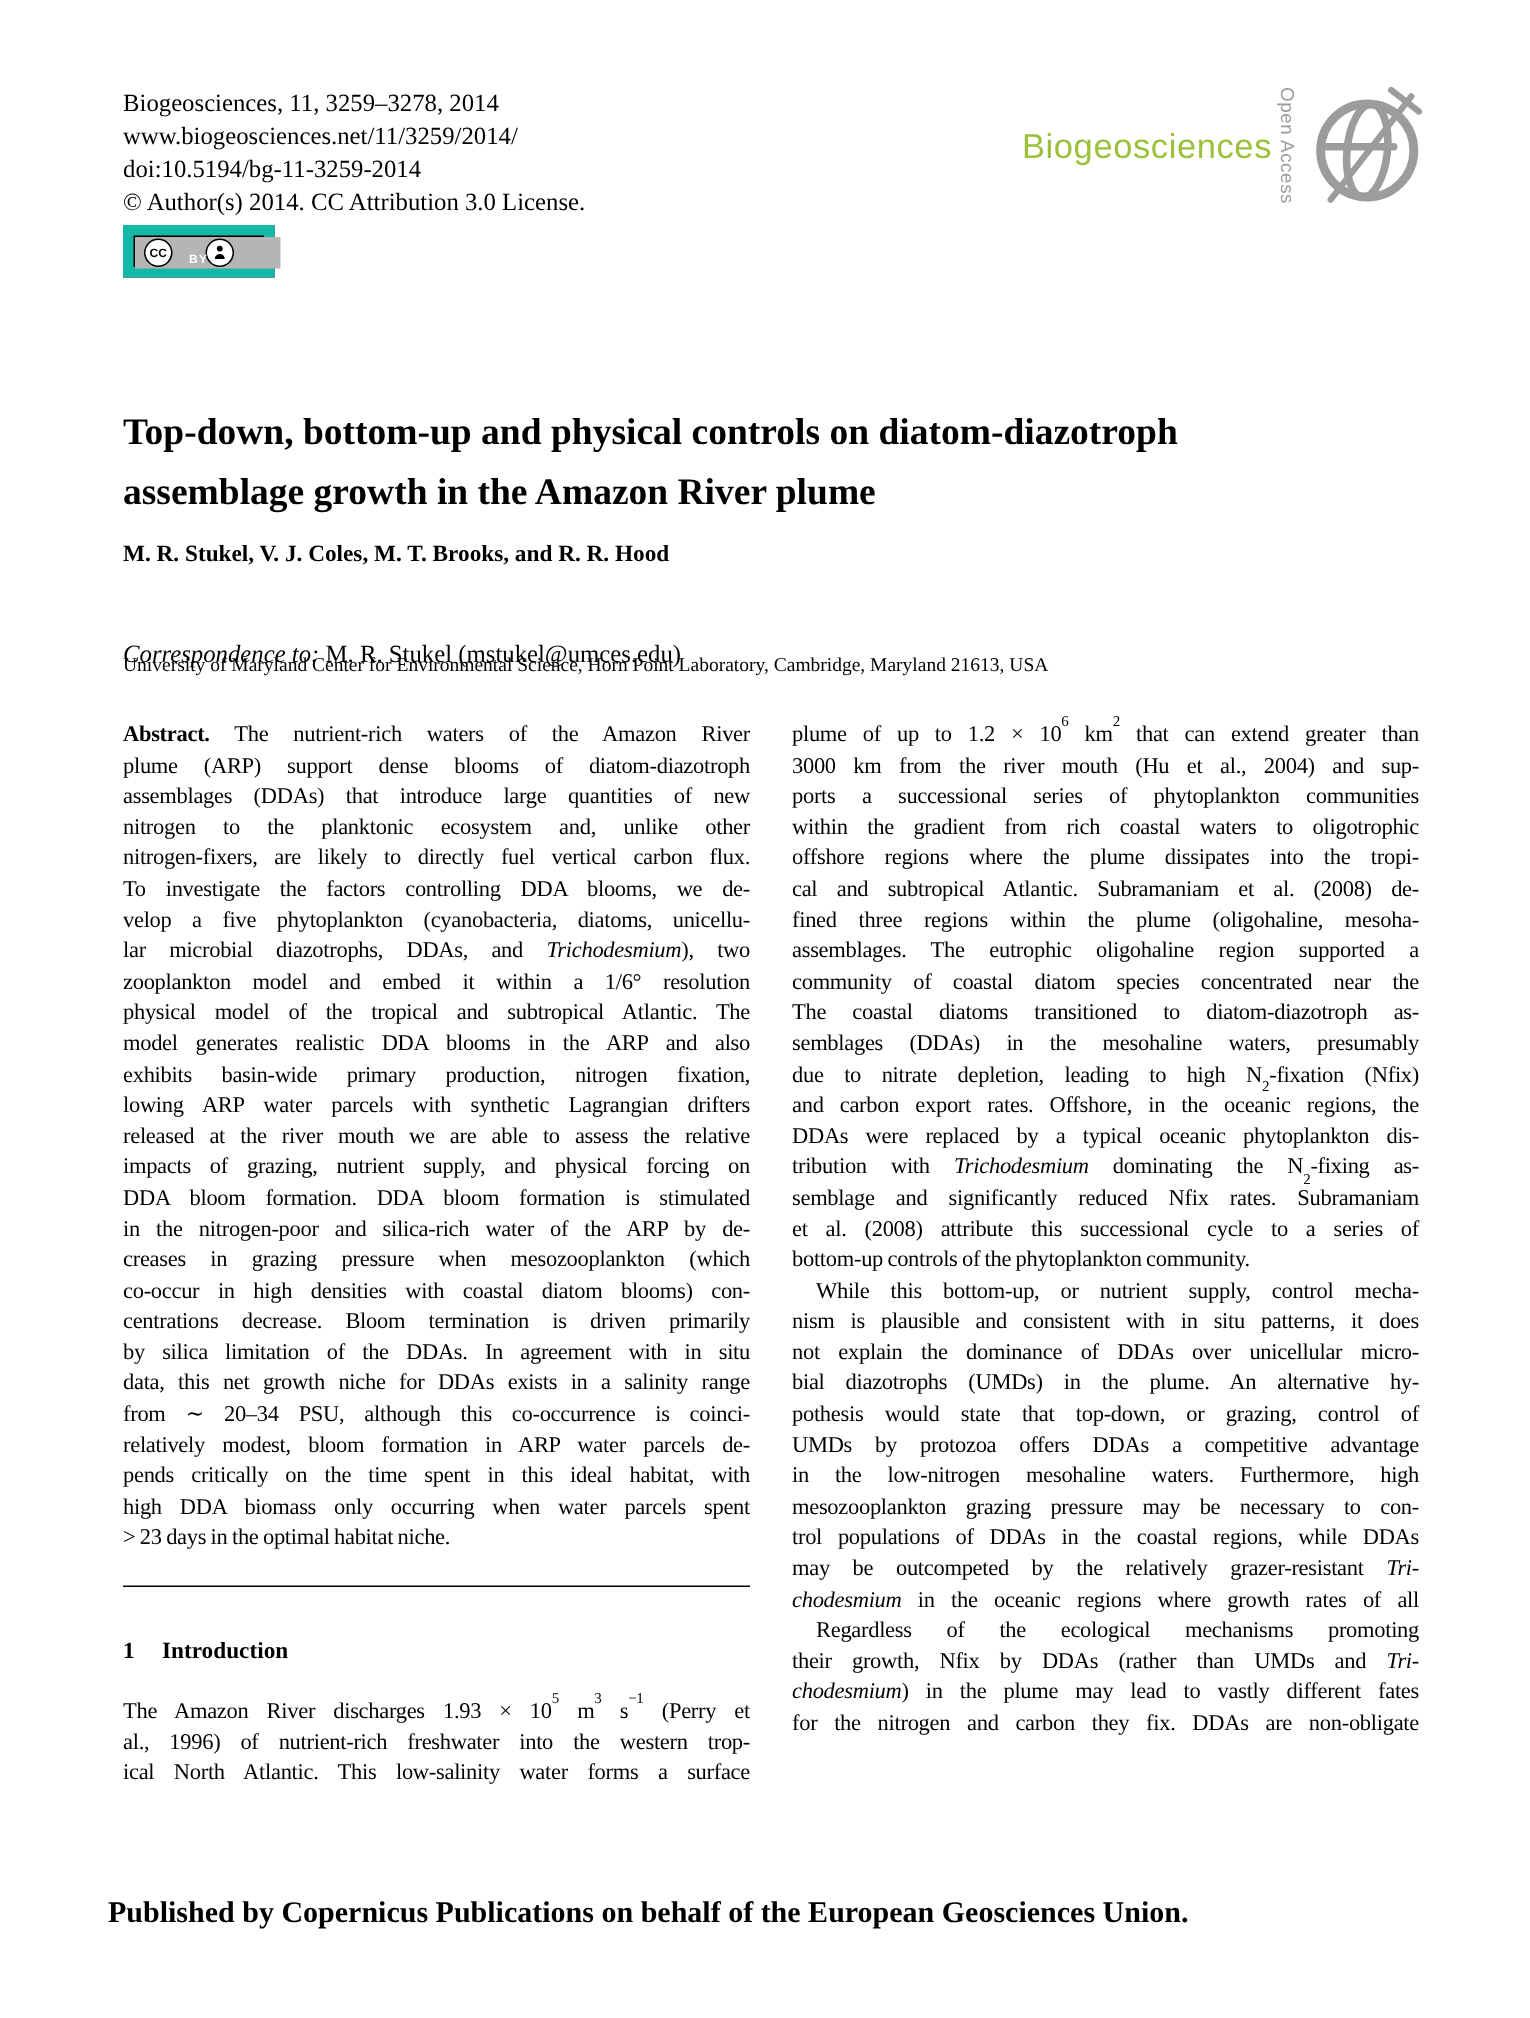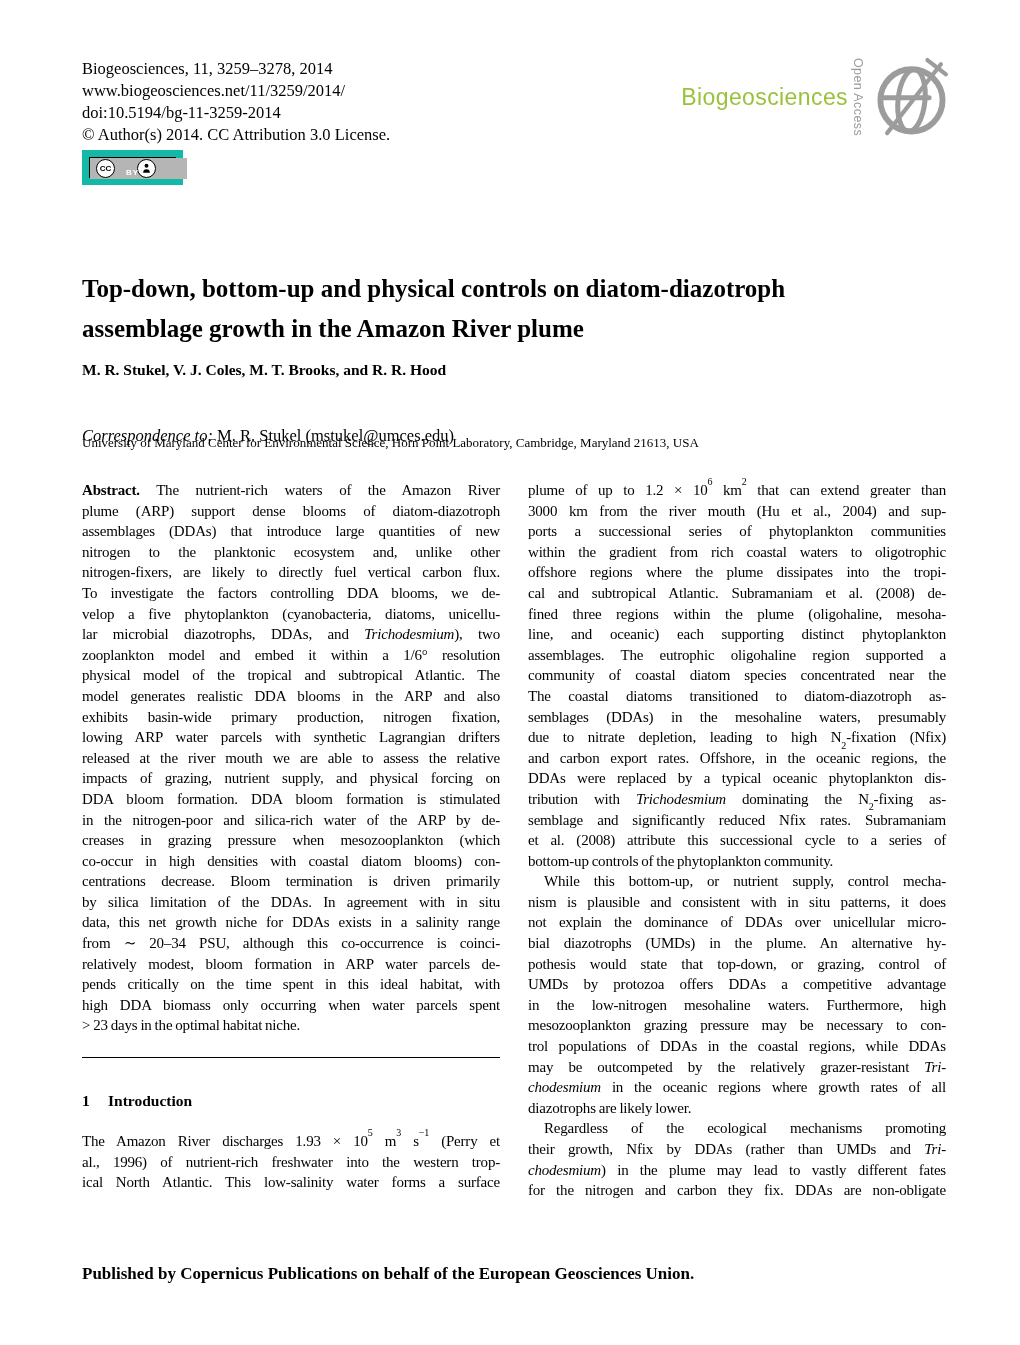--- a/index.html
+++ b/index.html
@@ -37,21 +37,21 @@
   .tline.endline{text-align-last:left;}
   .tline.indent{text-indent:16px;}
   .tline sup{font-size:10px;line-height:0;position:relative;top:-4.5px;}
   .tline sub{font-size:10px;line-height:0;position:relative;top:2.5px;}
   .tline i{letter-spacing:-0.2px;}
   .rule{border:none;border-top:1.3px solid #000;margin:21px 0 0 0;width:100%;}
   .sec-heading{margin-top:32px;font-size:15.5px;font-weight:bold;line-height:21px;}
   .sec-num{display:inline-block;width:26px;}
   .intro{margin-top:20px;}
   
-  .footer{position:absolute;left:82px;top:1264px;font-size:17px;font-weight:bold;}
+  .footer{position:absolute;left:72px;top:1264px;font-size:20px;font-weight:bold;}
 </style>
 </head>
 <body>
 
 <div class="page">
 
   <div class="citation">
     <div>Biogeosciences, 11, 3259–3278, 2014</div>
     <div>www.biogeosciences.net/11/3259/2014/</div>
     <div>doi:10.5194/bg-11-3259-2014</div>
@@ -131,21 +131,20 @@
     </div>
     <div class="col">
       <div>
           <div class="tline">plume of up to 1.2 × 10<sup>6</sup> km<sup>2</sup> that can extend greater than</div>
           <div class="tline">3000 km from the river mouth (Hu et al., 2004) and sup-</div>
           <div class="tline">ports a successional series of phytoplankton communities</div>
           <div class="tline">within the gradient from rich coastal waters to oligotrophic</div>
           <div class="tline">offshore regions where the plume dissipates into the tropi-</div>
           <div class="tline">cal and subtropical Atlantic. Subramaniam et al. (2008) de-</div>
           <div class="tline">fined three regions within the plume (oligohaline, mesoha-</div>
-          <div class="tline">line, and oceanic) each supporting distinct phytoplankton</div>
           <div class="tline">assemblages. The eutrophic oligohaline region supported a</div>
           <div class="tline">community of coastal diatom species concentrated near the</div>
           <div class="tline">The coastal diatoms transitioned to diatom-diazotroph as-</div>
           <div class="tline">semblages (DDAs) in the mesohaline waters, presumably</div>
           <div class="tline">due to nitrate depletion, leading to high N<sub>2</sub>-fixation (Nfix)</div>
           <div class="tline">and carbon export rates. Offshore, in the oceanic regions, the</div>
           <div class="tline">DDAs were replaced by a typical oceanic phytoplankton dis-</div>
           <div class="tline">tribution with <i>Trichodesmium</i> dominating the N<sub>2</sub>-fixing as-</div>
           <div class="tline">semblage and significantly reduced Nfix rates. Subramaniam</div>
           <div class="tline">et al. (2008) attribute this successional cycle to a series of</div>
@@ -154,21 +153,20 @@
           <div class="tline">nism is plausible and consistent with in situ patterns, it does</div>
           <div class="tline">not explain the dominance of DDAs over unicellular micro-</div>
           <div class="tline">bial diazotrophs (UMDs) in the plume. An alternative hy-</div>
           <div class="tline">pothesis would state that top-down, or grazing, control of</div>
           <div class="tline">UMDs by protozoa offers DDAs a competitive advantage</div>
           <div class="tline">in the low-nitrogen mesohaline waters. Furthermore, high</div>
           <div class="tline">mesozooplankton grazing pressure may be necessary to con-</div>
           <div class="tline">trol populations of DDAs in the coastal regions, while DDAs</div>
           <div class="tline">may be outcompeted by the relatively grazer-resistant <i>Tri-</i></div>
           <div class="tline"><i>chodesmium</i> in the oceanic regions where growth rates of all</div>
-          <div class="tline endline">diazotrophs are likely lower.</div>
           <div class="tline indent">Regardless of the ecological mechanisms promoting</div>
           <div class="tline">their growth, Nfix by DDAs (rather than UMDs and <i>Tri-</i></div>
           <div class="tline"><i>chodesmium</i>) in the plume may lead to vastly different fates</div>
           <div class="tline">for the nitrogen and carbon they fix. DDAs are non-obligate</div>
         </div>
     </div>
   </div>
 
   <div class="footer">Published by Copernicus Publications on behalf of the European Geosciences Union.</div>
 

